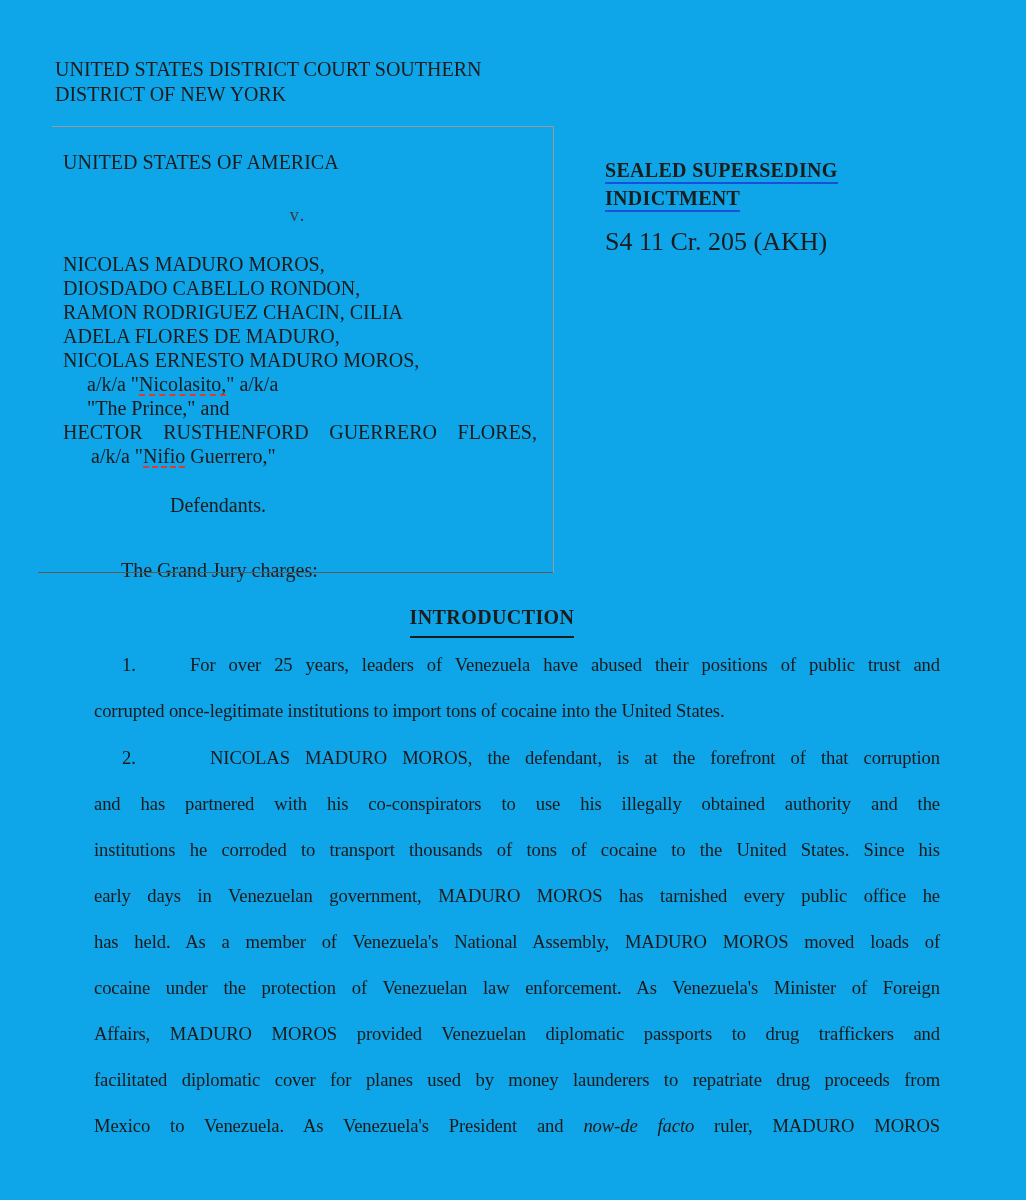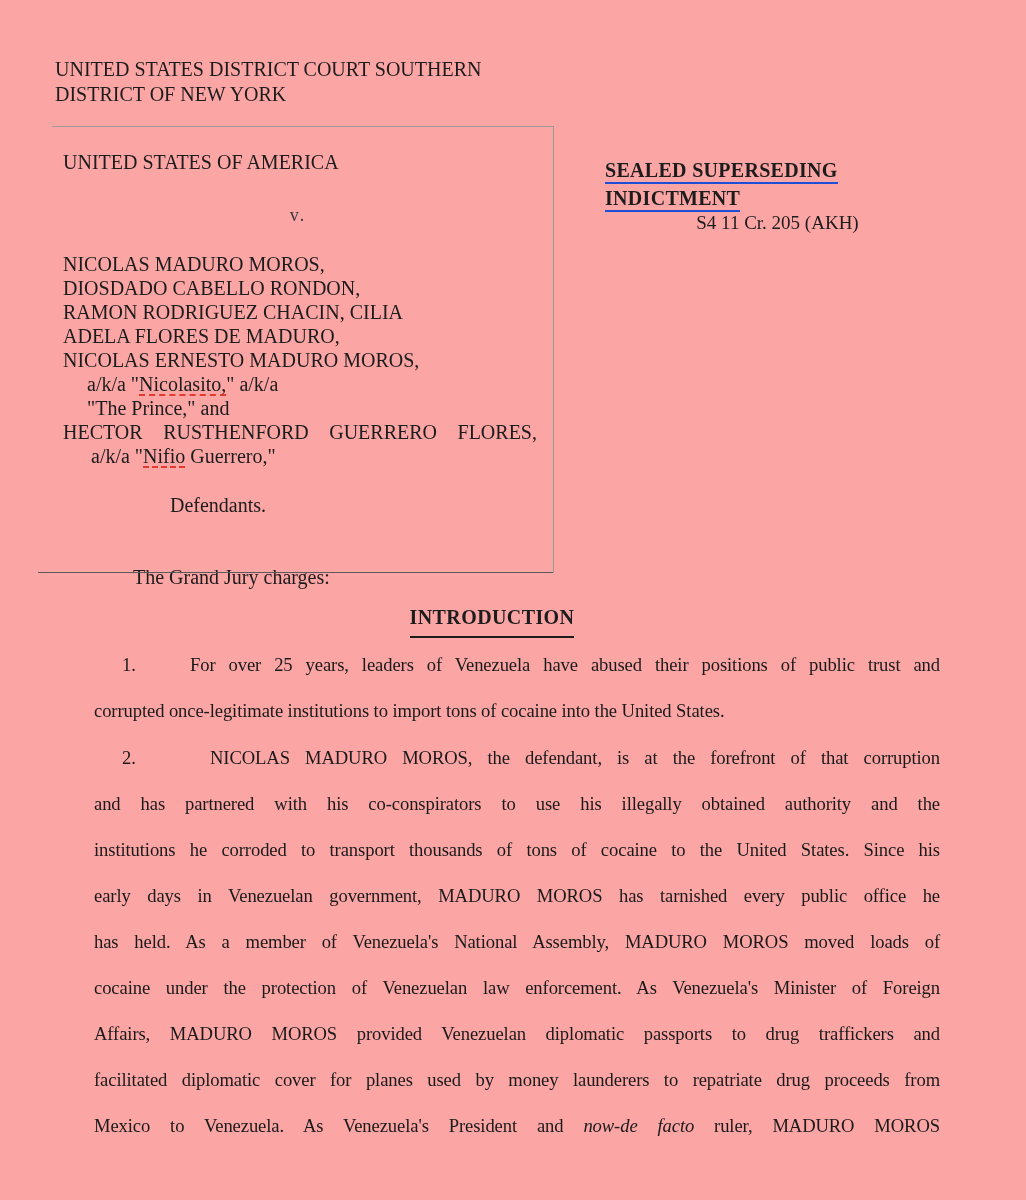--- a/index.html
+++ b/index.html
@@ -1,20 +1,20 @@
 <!DOCTYPE html>
 <html><head>
 <meta charset="utf-8">
 <style>
   html, body { margin: 0; padding: 0; background: #ffffff; }
   .doc {
     position: relative;
     width: 1026px;
     height: 1200px;
-    background: #fca5a5;
+    background: #0ea5e9;
     overflow: hidden;
     font-family: "Liberation Serif", "DejaVu Serif", serif;
     color: #1c1c1c;
   }
   
   .header { position: absolute; left: 55px; top: 57px; font-size: 20px; line-height: 25px; }
 
   
   .cbox {
     position: absolute; left: 52px; top: 126px; width: 501px; height: 446px;
@@ -36,26 +36,26 @@
   .squiggle {
     text-decoration-line: underline;
     text-decoration-style: dashed;
     text-decoration-color: #e23b2e;
     text-decoration-thickness: 2px;
     text-underline-offset: 3px;
     margin-top: 45px;
   }
 
   .defendants-label { position: absolute; left: 170px; top: 494px; font-size: 20px; }
-  .grandjury { position: absolute; left: 133px; top: 559px; font-size: 20px; z-index: 2; margin-top: 7px; }
+  .grandjury { position: absolute; left: 121px; top: 559px; font-size: 20px; z-index: 2; }
 
   .caseinfo { position: absolute; left: 605px; top: 156px; width: 345px; }
   .ctitle { font-size: 20px; font-weight: bold; line-height: 28px; letter-spacing: 0.3px; }
   .u { border-bottom: 2px solid #1d4ed8; padding-bottom: 1px; }
-  .casenum { margin-top: 0; font-size: 19px; text-align: center; }
+  .casenum { margin-top: 15px; font-size: 26px; }
 
   .intro-heading { position: absolute; left: 42px; top: 606px; width: 900px; text-align: center; font-size: 20px; font-weight: bold; }
   .u2 { border-bottom: 2px solid #1c1c1c; padding-bottom: 8px; letter-spacing: 0.4px; }
 
   .para { position: absolute; left: 94px; width: 846px; font-size: 18.6px; letter-spacing: -0.1px; color: #1a1a1a; }
   .para1 { top: 642px; }
   .para2 { top: 735px; }
   .pline { position: relative; height: 46px; line-height: 46px; }
   .pnum { position: absolute; left: 28px; top: 0; }
   .p1first { padding-left: 96px; }

